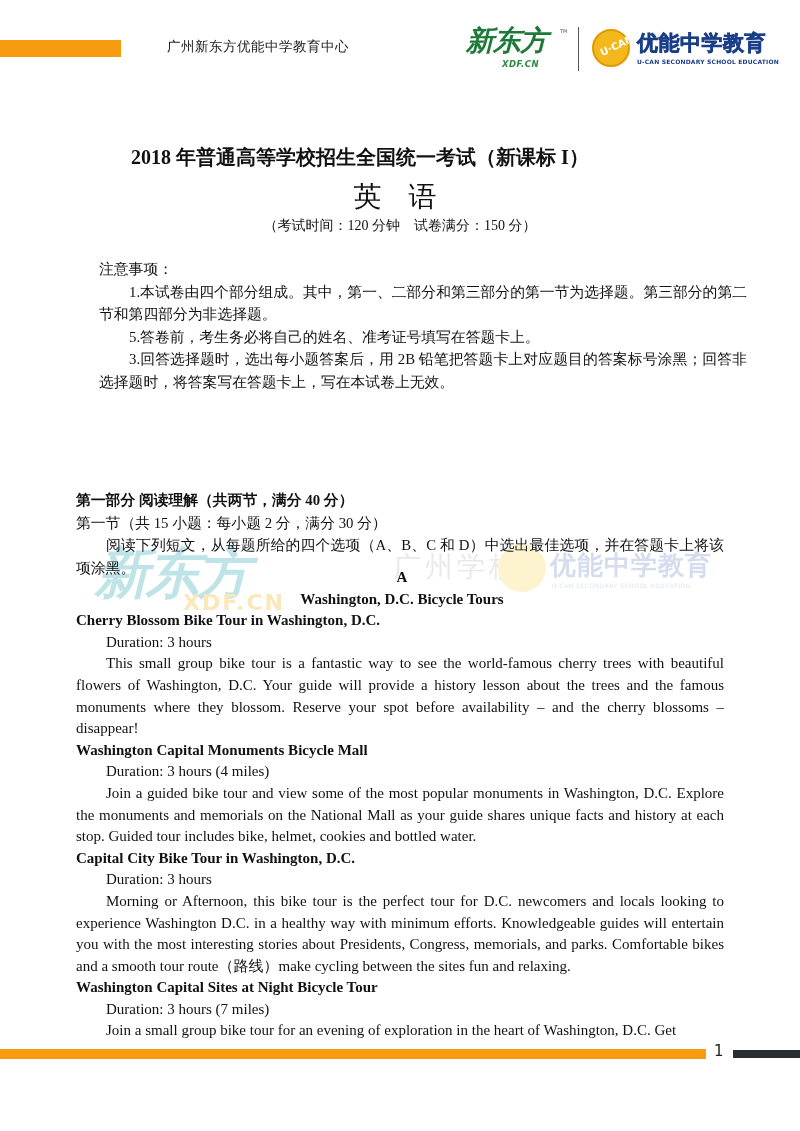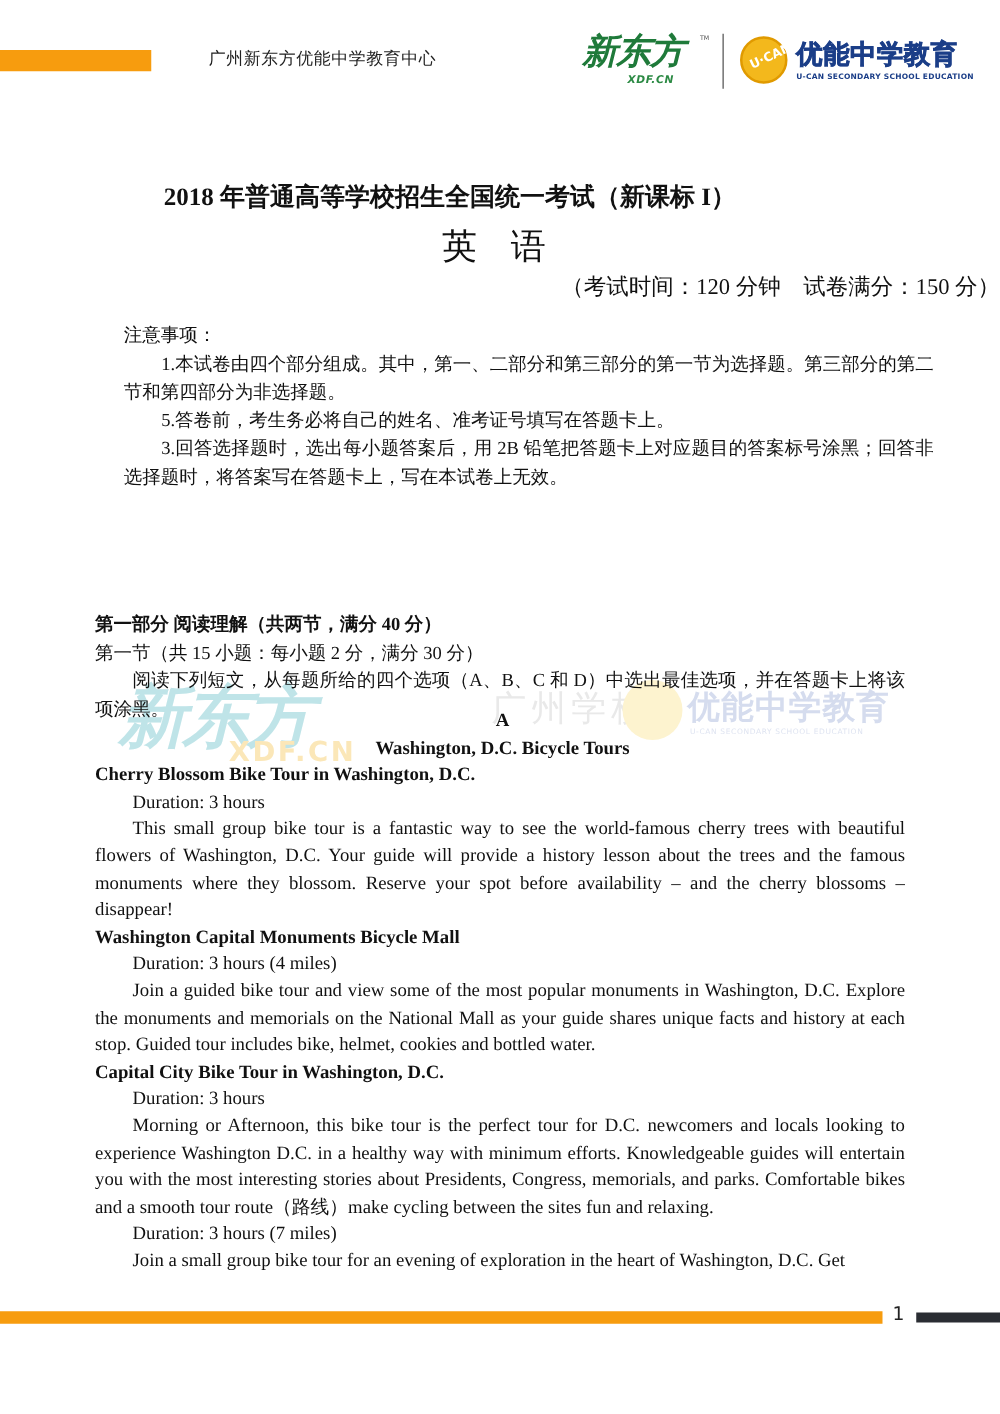--- a/index.html
+++ b/index.html
@@ -25,22 +25,22 @@
   .ucan-cn { position: absolute; left: 45px; top: 2px; font-family: "DejaVu Sans", sans-serif; font-weight: bold;
              font-size: 21px; color: #1b3e88; letter-spacing: 0.5px; -webkit-text-stroke: 0.6px #1b3e88; }
   .ucan-en { position: absolute; left: 45px; top: 31px; font-family: "DejaVu Sans", sans-serif; font-weight: bold;
              font-size: 6px; color: #1b3e88; letter-spacing: 0.2px; }
 
   
   .title { position: absolute; left: 0; width: 680px; text-align: center; top: 144px;
            font-size: 20px; font-weight: bold; margin-left: 20px; }
   .subject { position: absolute; left: 0; width: 800px; text-align: center; top: 178px;
              font-size: 28px; letter-spacing: 10px; }
-  .exam-info { position: absolute; left: 0; width: 800px; text-align: right; top: 217px;
-               font-size: 18px; }
+  .exam-info { position: absolute; left: 0; width: 800px; text-align: center; top: 217px;
+               font-size: 14px; }
 
   
   .block { position: absolute; left: 76px; width: 648px; font-size: 15px; line-height: 21.6px; }
   .indent { text-indent: 30px; }
   .bold { font-weight: bold; }
   .just { text-align: justify; }
   .center { text-align: center; }
   p { margin: 0; }
 
   
@@ -112,19 +112,20 @@
   <p class="indent just">This small group bike tour is a fantastic way to see the world-famous cherry trees with beautiful flowers of Washington, D.C. Your guide will provide a history lesson about the trees and the famous monuments where they blossom. Reserve your spot before availability – and the cherry blossoms – disappear!</p>
 
   <p class="bold">Washington Capital Monuments Bicycle Mall</p>
   <p class="indent">Duration: 3 hours (4 miles)</p>
   <p class="indent just">Join a guided bike tour and view some of the most popular monuments in Washington, D.C. Explore the monuments and memorials on the National Mall as your guide shares unique facts and history at each stop. Guided tour includes bike, helmet, cookies and bottled water.</p>
 
   <p class="bold">Capital City Bike Tour in Washington, D.C.</p>
   <p class="indent">Duration: 3 hours</p>
   <p class="indent just">Morning or Afternoon, this bike tour is the perfect tour for D.C. newcomers and locals looking to experience Washington D.C. in a healthy way with minimum efforts. Knowledgeable guides will entertain you with the most interesting stories about Presidents, Congress, memorials, and parks. Comfortable bikes and a smooth tour route（路线）make cycling between the sites fun and relaxing.</p>
 
+  <p class="bold">Washington Capital Sites at Night Bicycle Tour</p>
   <p class="indent">Duration: 3 hours (7 miles)</p>
   <p class="indent">Join a small group bike tour for an evening of exploration in the heart of Washington, D.C. Get</p>
 </div>
 
 <div class="ftr-bar"></div>
 <div class="ftr-page">1</div>
 <div class="ftr-dark"></div>
 
 </body></html>

